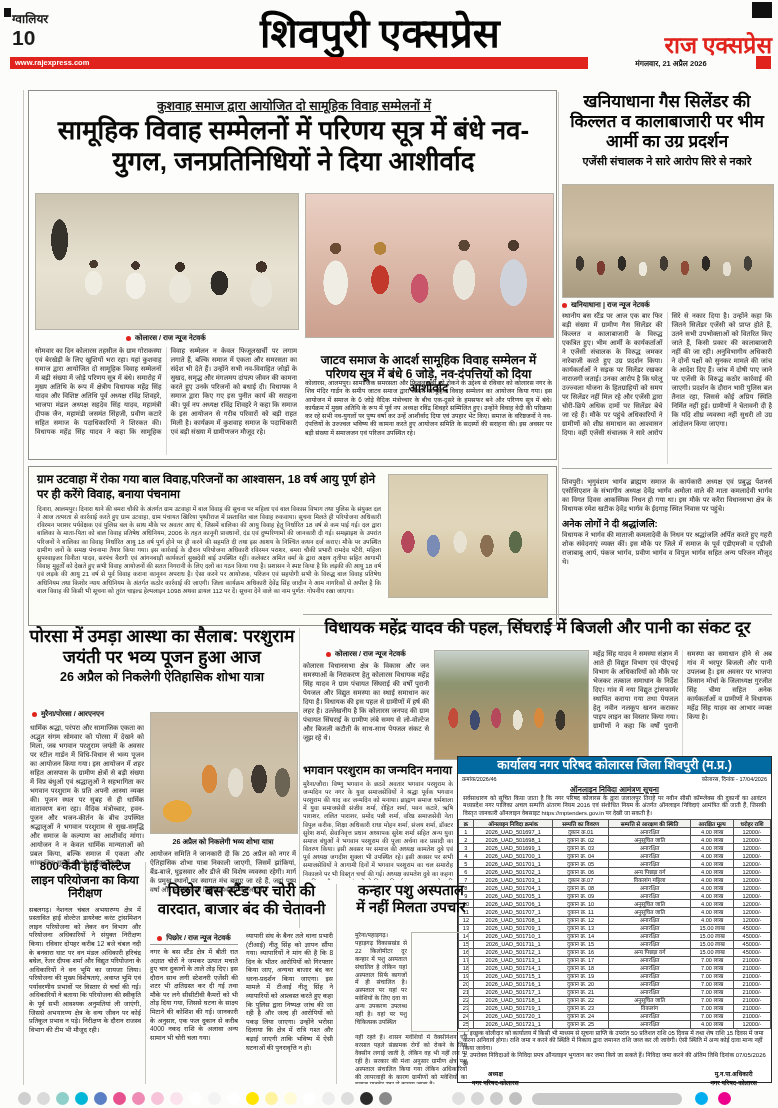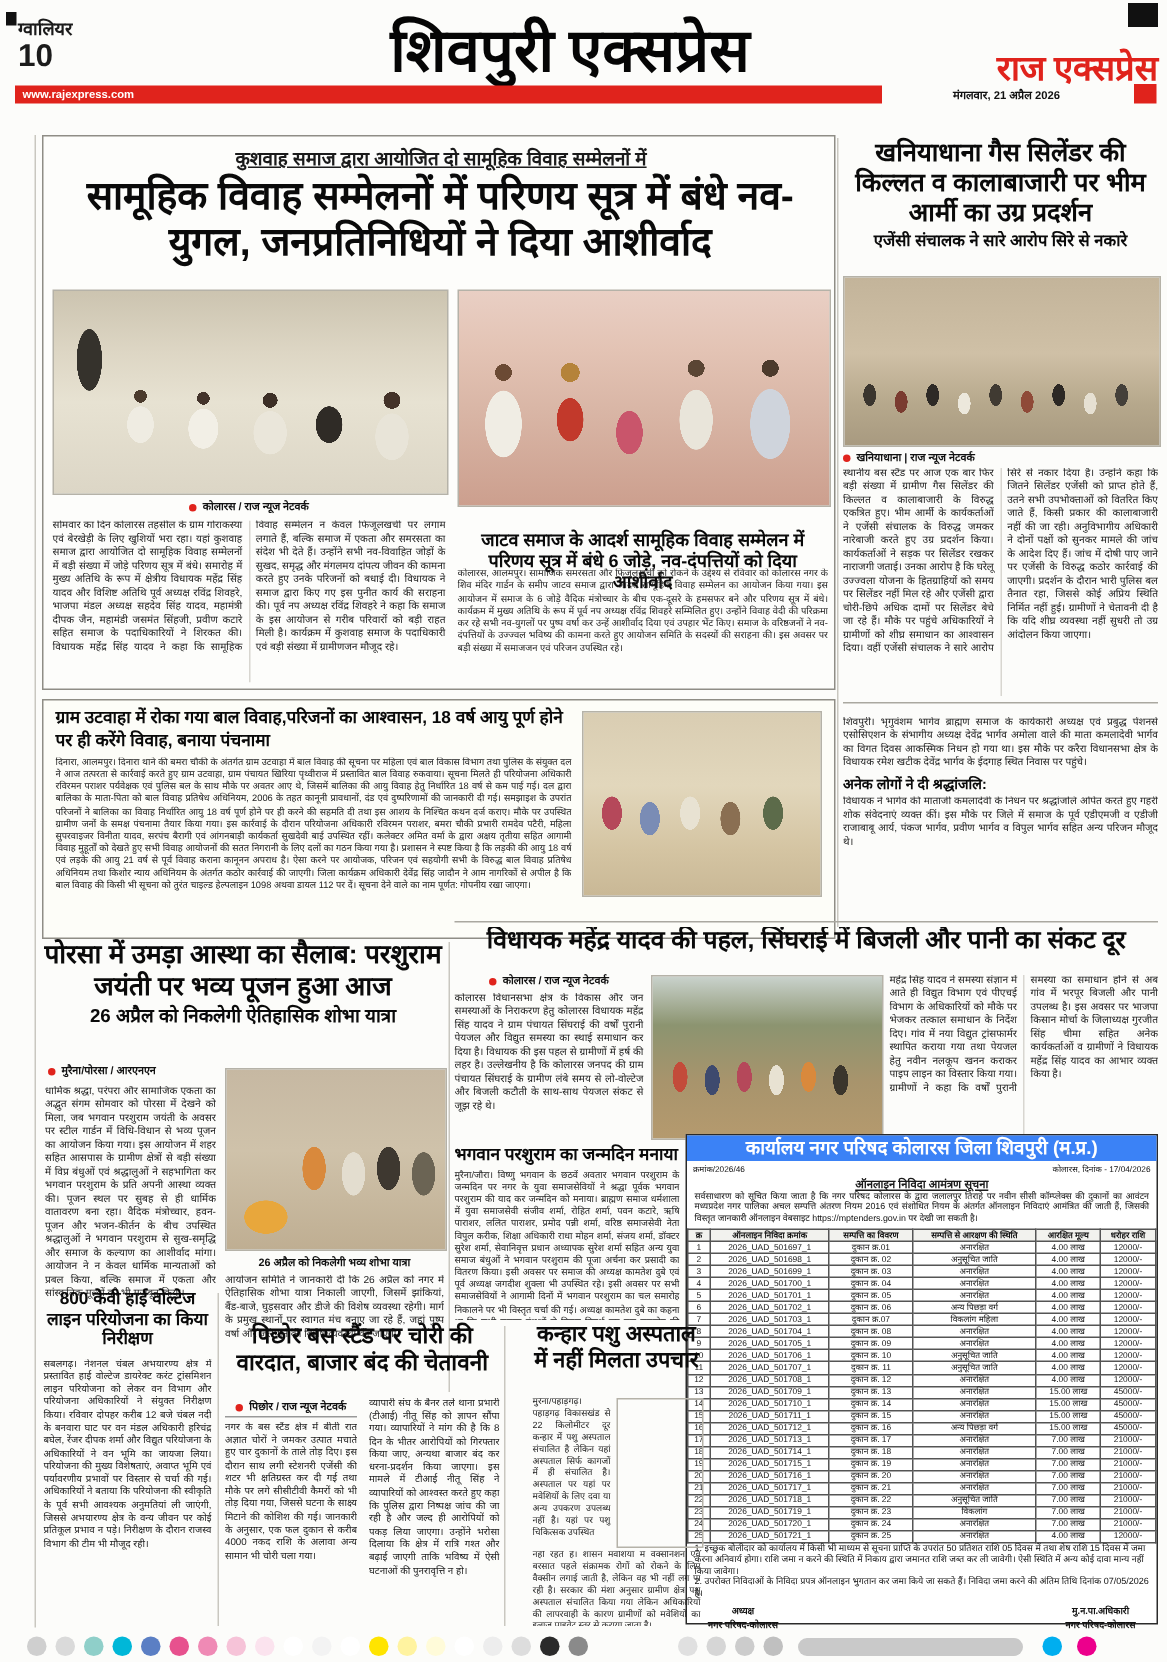--- a/index.html
+++ b/index.html
@@ -80,21 +80,21 @@
     radial-gradient(16px 30px at 62% 62%,#23201c 60%,transparent 61%),
     linear-gradient(180deg,transparent 78%,#c9b896 79%),
     linear-gradient(180deg,#9a9included 0%,#a8a192 100%),
     linear-gradient(180deg,#a8a192 0%,#b8b0a0 50%,#8f887a 100%);}
   
   .masthead{font-size:40px;font-weight:bold;color:#050505;letter-spacing:0px;font-family:"Liberation Serif","DejaVu Serif",serif;}
   .brand{font-size:23px;font-weight:bold;color:#e0231c;font-family:"Liberation Serif","DejaVu Serif",serif;}
   .redbar{background:#e0231c;color:#fff;font-size:7.5px;font-weight:bold;line-height:12px;padding-left:5px;}
   
   .notice{border:1px solid #2a2a2a;background:#fff;}
-  .notice-titlebar{background:#3b82f6;color:#fff;font-weight:bold;font-size:12.5px;text-align:center;line-height:17px;}
+  .notice-titlebar{background:#0369a1;color:#fff;font-weight:bold;font-size:12.5px;text-align:center;line-height:17px;}
   .ntable{width:100%;border-collapse:collapse;font-size:5.6px;line-height:1.08;}
   .ntable th,.ntable td{border:1px solid #555;padding:0.5px 2px;text-align:center;color:#111;}
   .ntable th{font-weight:bold;background:#f2f2ee;}
   .notes{font-size:6px;line-height:1.25;color:#111;}
   .cdot{display:inline-block;width:13px;height:13px;border-radius:50%;margin-right:6px;vertical-align:middle;}
 </style>
 </head>
 <body>
 
 <div id="page">

